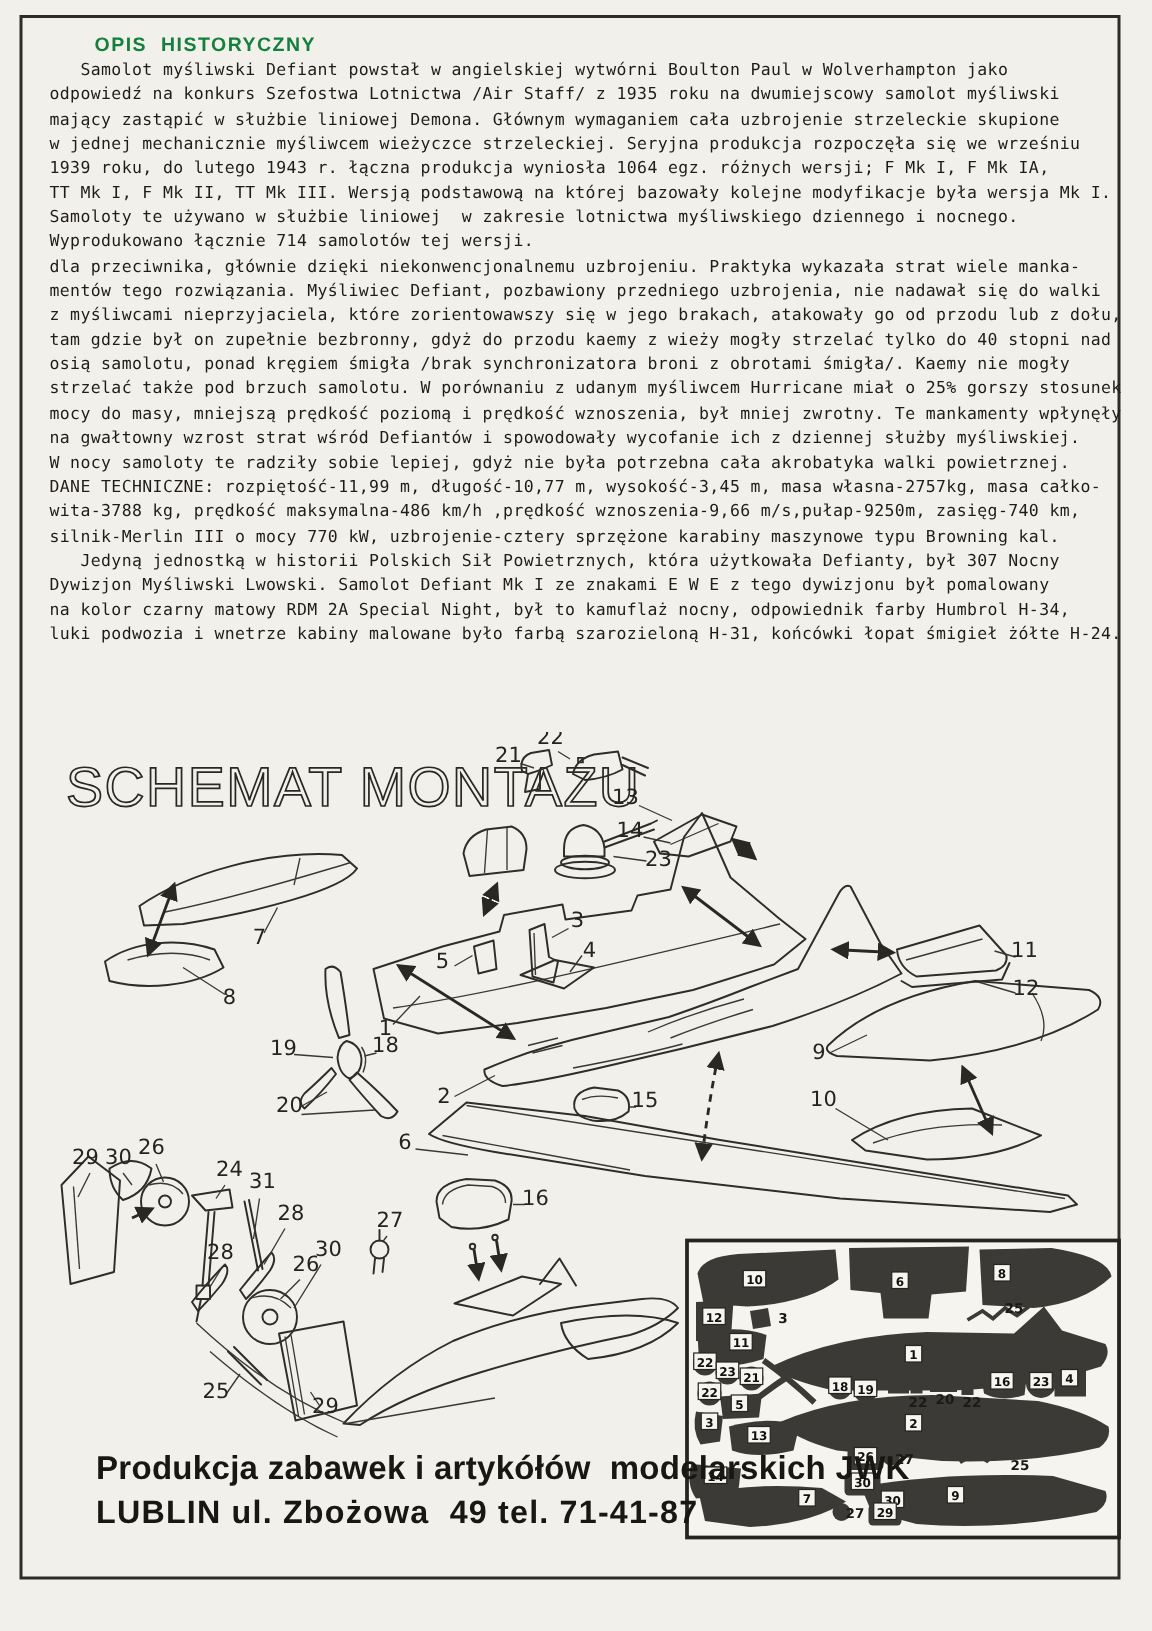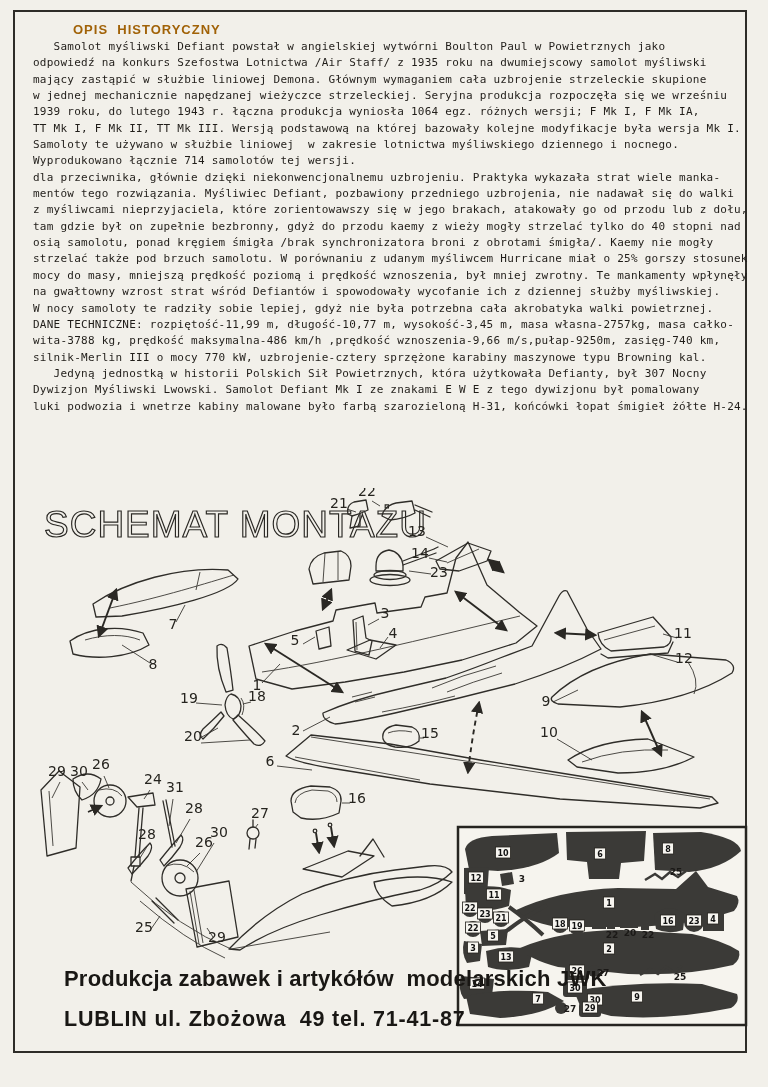--- a/index.html
+++ b/index.html
@@ -12,21 +12,21 @@
   .page-frame{
     position:absolute;left:13px;top:10px;width:730px;height:1039px;
     border:2.5px solid #2e2c28;
   }
   .doc-text{
     position:absolute;left:33px;top:22px;width:712px;
   }
   .sec-h{
     font-family:"Liberation Sans", sans-serif;
     font-weight:700;font-size:13px;letter-spacing:1px;
-    margin-left:40px;height:17px;white-space:pre;color:#a16207;
+    margin-left:30px;height:17px;white-space:pre;color:#15803d;
   }
   .tl{
     font-size:11px;line-height:16.35px;letter-spacing:0.25px;
     white-space:pre;color:#201d19;
   }
   .lines{margin-bottom:0px;}
   svg.diagram{position:absolute;left:0;top:488px;}
   .ln{stroke:#2f2d29;stroke-width:1.3;fill:none;stroke-linejoin:round;stroke-linecap:round;}
   .lnthin{stroke:#3a3833;stroke-width:0.9;fill:none;}
   .arrow{stroke:#2a2824;stroke-width:1.9;fill:none;}
@@ -38,55 +38,56 @@
   .chiptext{font:bold 8px "DejaVu Sans", sans-serif;fill:#111;text-anchor:middle;}
   .schem-title{
     font-family:"Liberation Sans", sans-serif;font-size:37px;letter-spacing:1px;
     fill:none;stroke:#2a2824;stroke-width:1.15;
   }
   .footer{
     position:absolute;left:64px;top:966px;width:420px;
     font-family:"Liberation Sans", sans-serif;font-weight:700;color:#191714;
   }
   .footer-l1{font-size:22px;letter-spacing:0.2px;white-space:pre;}
-  .footer-l2{font-size:21.5px;letter-spacing:0.8px;white-space:pre;margin-top:15px;}
+  .footer-l2{font-size:21.5px;letter-spacing:0.8px;white-space:pre;margin-top:4px;}
   .pm-box{fill:#f6f4ee;stroke:#262420;stroke-width:2.5;}
 </style>
 </head>
 <body>
 
 <div class="page-frame"></div>
 
 <div class="doc-text">
   <div class="sec-h">OPIS  HISTORYCZNY</div>
   <div class="lines">
-      <div class="tl">   Samolot myśliwski Defiant powstał w angielskiej wytwórni Boulton Paul w Powietrznych jako</div>
+      <div class="tl">   Samolot myśliwski Defiant powstał w angielskiej wytwórni Boulton Paul w Wolverhampton jako</div>
       <div class="tl">odpowiedź na konkurs Szefostwa Lotnictwa /Air Staff/ z 1935 roku na dwumiejscowy samolot myśliwski</div>
       <div class="tl">mający zastąpić w służbie liniowej Demona. Głównym wymaganiem cała uzbrojenie strzeleckie skupione</div>
-      <div class="tl">w jednej mechanicznie napędzanej wieżyczce strzeleckiej. Seryjna produkcja rozpoczęła się we wrześniu</div>
+      <div class="tl">w jednej mechanicznie myśliwcem wieżyczce strzeleckiej. Seryjna produkcja rozpoczęła się we wrześniu</div>
       <div class="tl">1939 roku, do lutego 1943 r. łączna produkcja wyniosła 1064 egz. różnych wersji; F Mk I, F Mk IA,</div>
       <div class="tl">TT Mk I, F Mk II, TT Mk III. Wersją podstawową na której bazowały kolejne modyfikacje była wersja Mk I.</div>
       <div class="tl">Samoloty te używano w służbie liniowej  w zakresie lotnictwa myśliwskiego dziennego i nocnego.</div>
       <div class="tl">Wyprodukowano łącznie 714 samolotów tej wersji.</div>
       <div class="tl">dla przeciwnika, głównie dzięki niekonwencjonalnemu uzbrojeniu. Praktyka wykazała strat wiele manka-</div>
       <div class="tl">mentów tego rozwiązania. Myśliwiec Defiant, pozbawiony przedniego uzbrojenia, nie nadawał się do walki</div>
       <div class="tl">z myśliwcami nieprzyjaciela, które zorientowawszy się w jego brakach, atakowały go od przodu lub z dołu,</div>
       <div class="tl">tam gdzie był on zupełnie bezbronny, gdyż do przodu kaemy z wieży mogły strzelać tylko do 40 stopni nad</div>
       <div class="tl">osią samolotu, ponad kręgiem śmigła /brak synchronizatora broni z obrotami śmigła/. Kaemy nie mogły</div>
       <div class="tl">strzelać także pod brzuch samolotu. W porównaniu z udanym myśliwcem Hurricane miał o 25% gorszy stosunek</div>
       <div class="tl">mocy do masy, mniejszą prędkość poziomą i prędkość wznoszenia, był mniej zwrotny. Te mankamenty wpłynęły</div>
       <div class="tl">na gwałtowny wzrost strat wśród Defiantów i spowodowały wycofanie ich z dziennej służby myśliwskiej.</div>
       <div class="tl">W nocy samoloty te radziły sobie lepiej, gdyż nie była potrzebna cała akrobatyka walki powietrznej.</div>
       <div class="tl">DANE TECHNICZNE: rozpiętość-11,99 m, długość-10,77 m, wysokość-3,45 m, masa własna-2757kg, masa całko-</div>
       <div class="tl">wita-3788 kg, prędkość maksymalna-486 km/h ,prędkość wznoszenia-9,66 m/s,pułap-9250m, zasięg-740 km,</div>
       <div class="tl">silnik-Merlin III o mocy 770 kW, uzbrojenie-cztery sprzężone karabiny maszynowe typu Browning kal.</div>
     </div>
   <div class="lines">
       <div class="tl">   Jedyną jednostką w historii Polskich Sił Powietrznych, która użytkowała Defianty, był 307 Nocny</div>
       <div class="tl">Dywizjon Myśliwski Lwowski. Samolot Defiant Mk I ze znakami E W E z tego dywizjonu był pomalowany</div>
+      <div class="tl">na kolor czarny matowy RDM 2A Special Night, był to kamuflaż nocny, odpowiednik farby Humbrol H-34,</div>
       <div class="tl">luki podwozia i wnetrze kabiny malowane było farbą szarozieloną H-31, końcówki łopat śmigieł żółte H-24.</div>
     </div>
 </div>
 
 <svg class="diagram" width="768" height="560" viewBox="0 488 768 560">
   <defs>
     <marker id="ah" viewBox="0 0 10 10" refX="8" refY="5" markerWidth="6.5" markerHeight="6.5" orient="auto-start-reverse">
       <path d="M0,0 L10,5 L0,10 Z" fill="#2a2824"></path>
     </marker>
   </defs>

